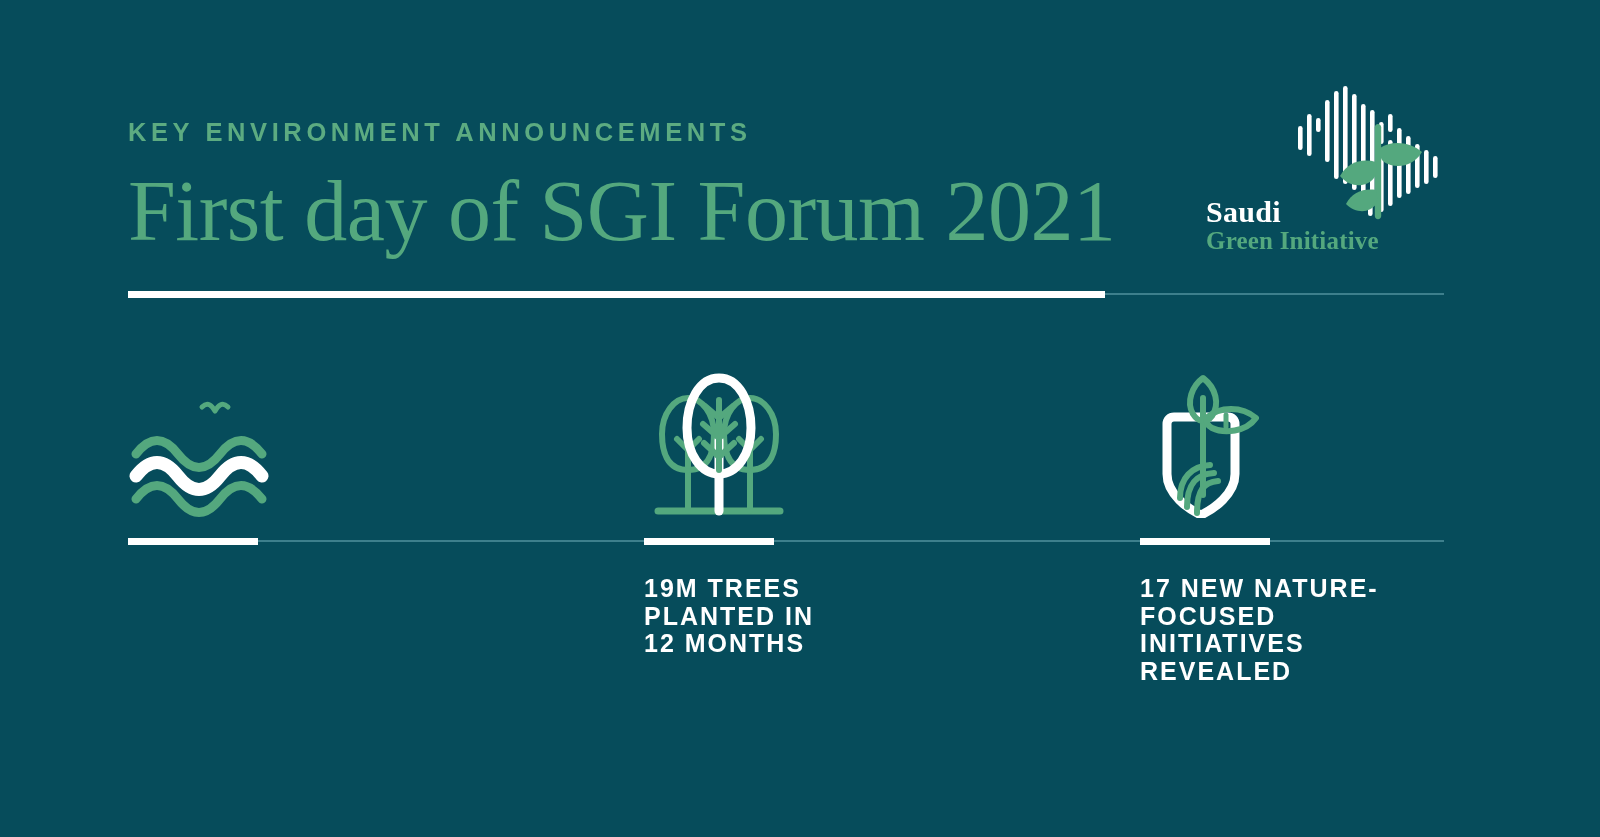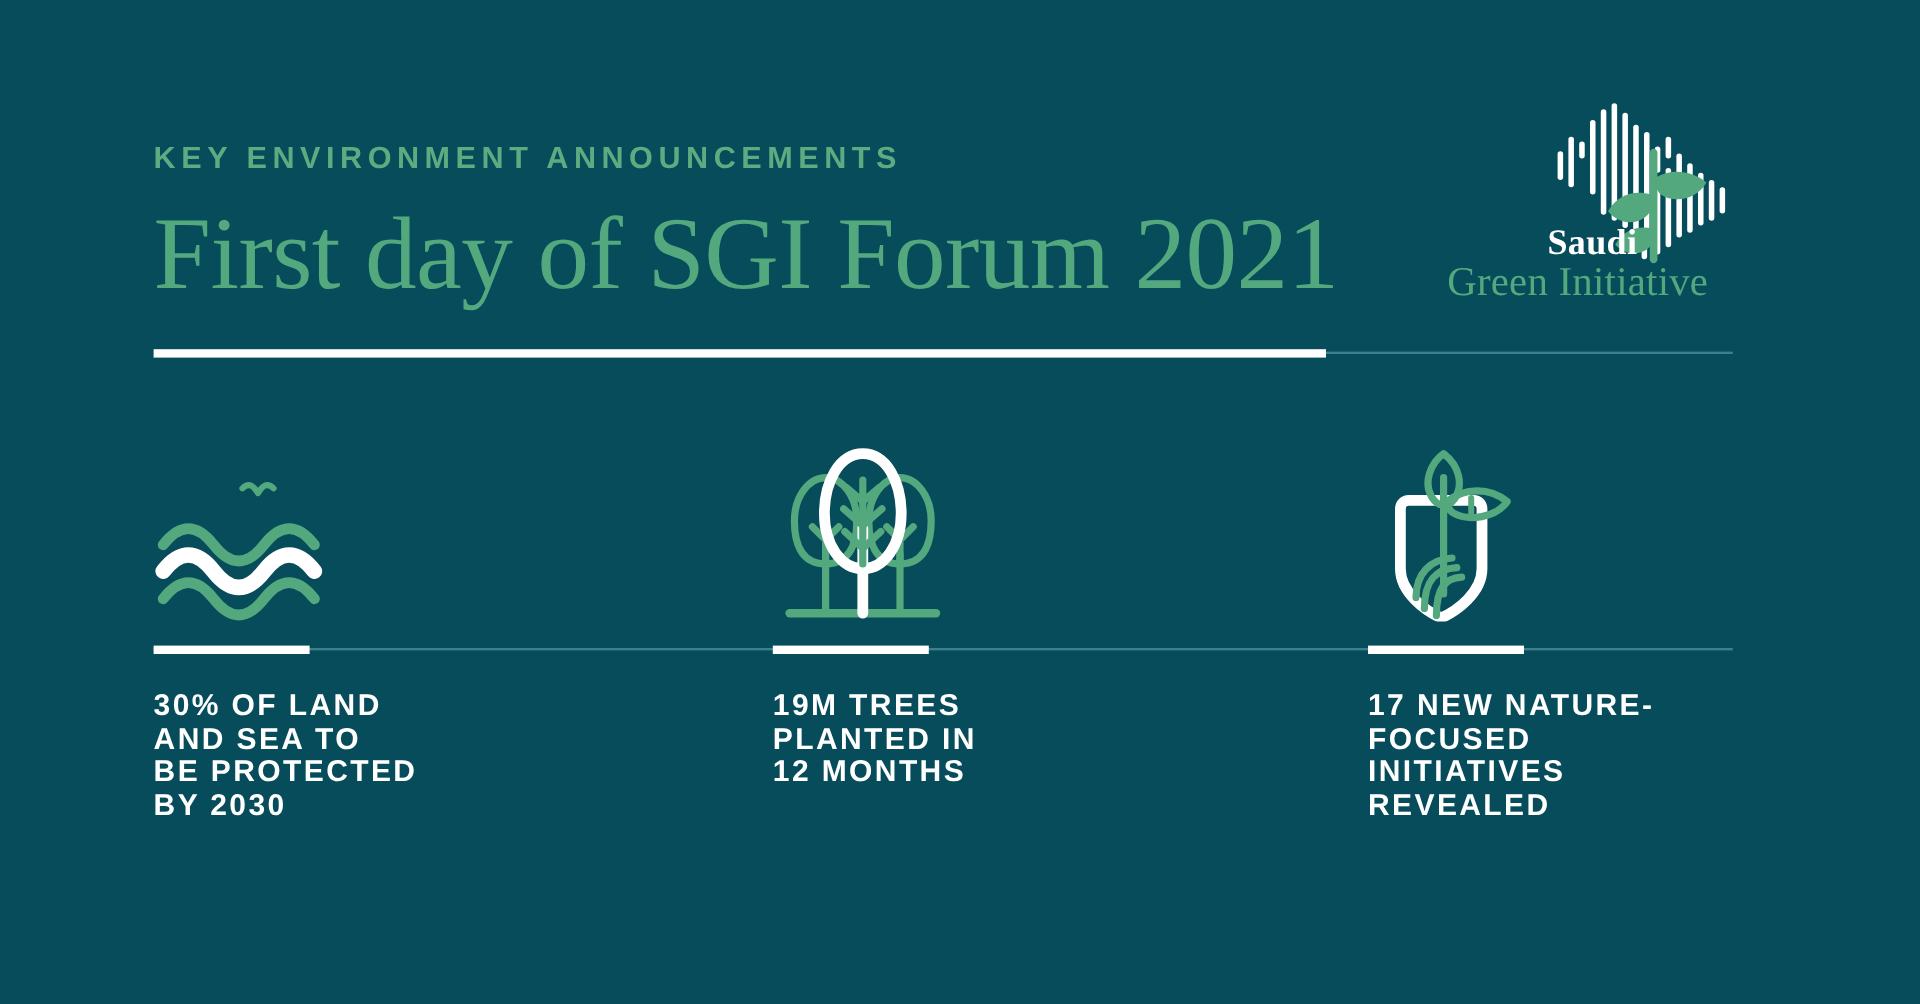--- a/index.html
+++ b/index.html
@@ -77,26 +77,25 @@
     text-align: left;
   }
   .logo-saudi {
     font-family: "Liberation Serif", serif;
     font-weight: bold;
     font-size: 30px;
     color: #ffffff;
     line-height: 1.05;
     letter-spacing: 0.3px;
     display: block;
-    text-align: center;
   }
   .logo-gi {
     font-family: "Liberation Serif", serif;
-    font-weight: normal;
-    font-size: 34px;
+    font-weight: bold;
+    font-size: 25px;
     color: #54a87e;
     line-height: 1.05;
     letter-spacing: 0.2px;
     display: block;
   }
 
   
   .top-rule {
     position: absolute;
     left: 128px;
@@ -255,24 +254,20 @@
             <path d="M74 37 C 80 31 84 36 87 41 C 90 36 94 31 100 37" stroke="#54a87e" stroke-width="5"></path>
 
             <path d="M8 84 C 22 66 36 66 50 84 C 64 102 78 102 92 84 C 106 66 120 66 134 84" stroke="#54a87e" stroke-width="9"></path>
 
             <path d="M8 106 C 22 88 36 88 50 106 C 64 124 78 124 92 106 C 106 88 120 88 134 106" stroke="#ffffff" stroke-width="13"></path>
 
             <path d="M8 129 C 22 111 36 111 50 129 C 64 147 78 147 92 129 C 106 111 120 111 134 129" stroke="#54a87e" stroke-width="9"></path>
           </g>
         </svg>
       </div>
-      <div class="stat-text">30% OF LAND
-AND SEA TO
-BE PROTECTED
-BY 2030</div>
     </div>
 
     <div class="col col-1">
       <div class="icon-box">
         <svg width="150" height="148" viewBox="0 0 150 148" xmlns="http://www.w3.org/2000/svg">
           <g fill="none" stroke-linecap="round" stroke-linejoin="round">
 
             <line x1="14" y1="141" x2="136" y2="141" stroke="#54a87e" stroke-width="7"></line>
 
             <path d="M44 141 L 44 92" stroke="#54a87e" stroke-width="6"></path>

